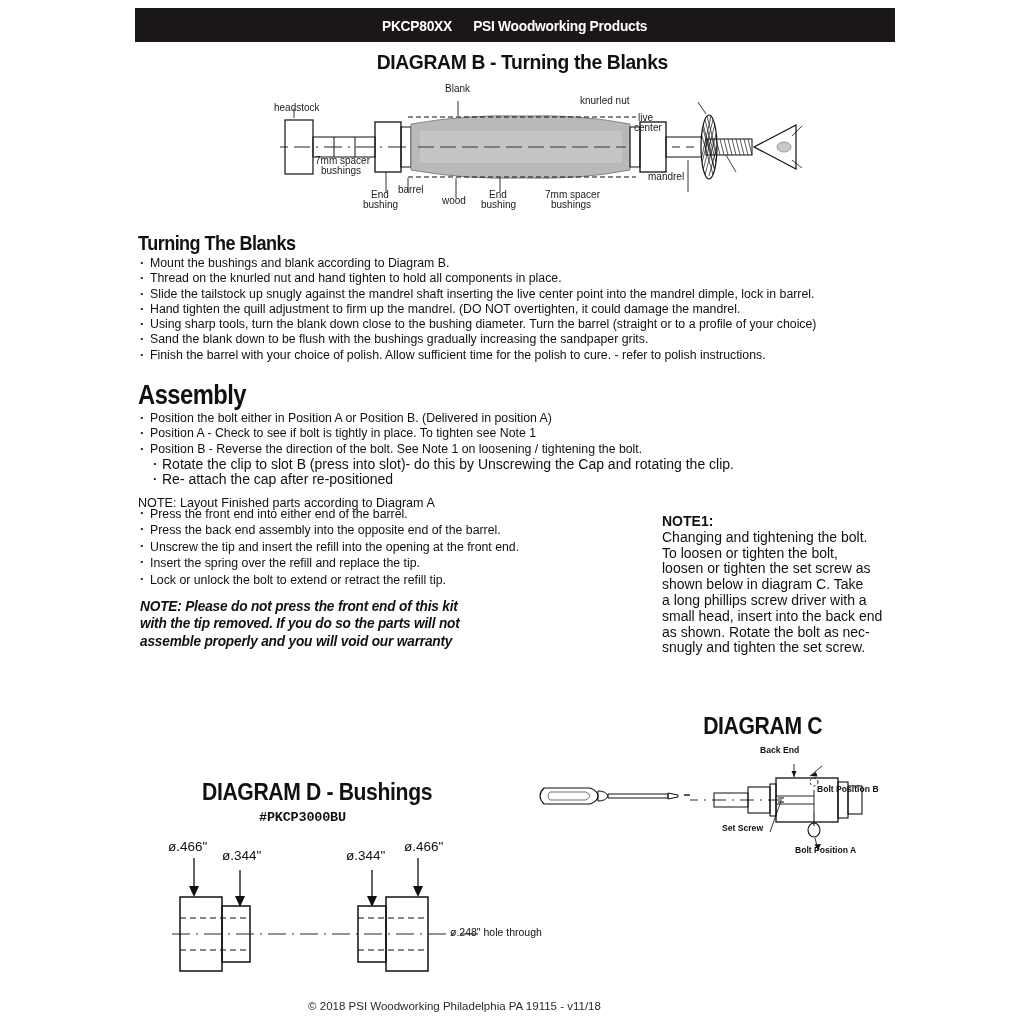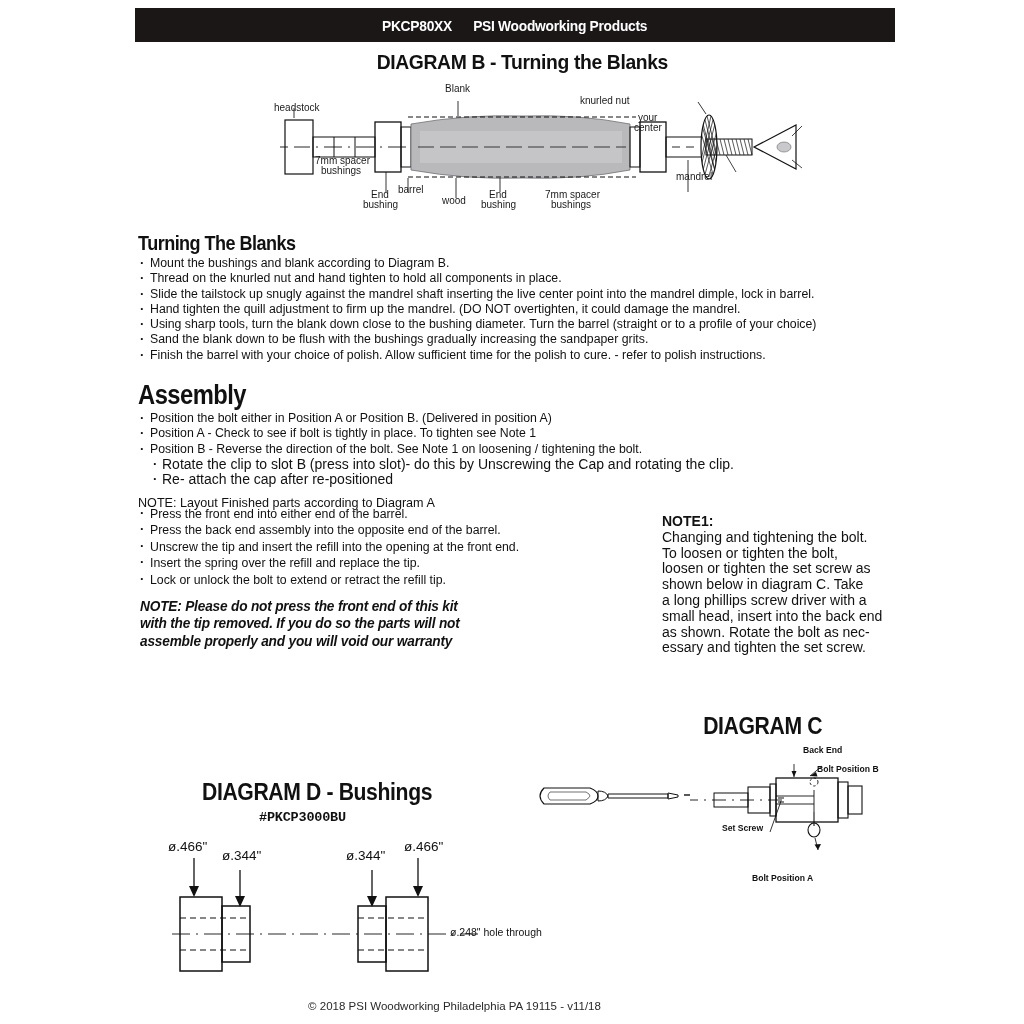--- a/index.html
+++ b/index.html
@@ -233,22 +233,22 @@
 <div class="dlab" style="left:321px; top:166px;">bushings</div>
 <div class="dlab" style="left:371px; top:190px;">End</div>
 <div class="dlab" style="left:363px; top:200px;">bushing</div>
 <div class="dlab" style="left:398px; top:185px;">barrel</div>
 <div class="dlab" style="left:442px; top:196px;">wood</div>
 <div class="dlab" style="left:489px; top:190px;">End</div>
 <div class="dlab" style="left:481px; top:200px;">bushing</div>
 <div class="dlab" style="left:545px; top:190px;">7mm spacer</div>
 <div class="dlab" style="left:551px; top:200px;">bushings</div>
 <div class="dlab" style="left:556px; top:96px;padding-left:24px;">knurled nut</div>
-<div class="dlab" style="left:632px; top:172px;padding-left:44px;">mandrel</div>
-<div class="dlab" style="left:638px; top:113px;">your</div>
+<div class="dlab" style="left:604px; top:172px;padding-left:44px;">mandrel</div>
+<div class="dlab" style="left:638px; top:113px;">live</div>
 <div class="dlab" style="left:634px; top:123px;">center</div>
 
 <div class="h-sect" style="left:138px; top:231px; font-size:20.5px;">Turning The Blanks</div>
 <div class="bullets" style="left:138px; top:256px;">
   <div class="li">Mount the bushings and blank according to Diagram B.</div>
   <div class="li">Thread on the knurled nut and hand tighten to hold all components in place.</div>
   <div class="li">Slide the tailstock up snugly against the mandrel shaft inserting the live center point into the mandrel dimple, lock in barrel.</div>
   <div class="li">Hand tighten the quill adjustment to firm up the mandrel. (DO NOT overtighten, it could damage the mandrel.</div>
   <div class="li">Using sharp tools, turn the blank down close to the bushing diameter. Turn the barrel (straight or to a profile of your choice)</div>
   <div class="li">Sand the blank down to be flush with the bushings gradually increasing the sandpaper grits.</div>
@@ -281,21 +281,21 @@
 
 <div class="note1" style="left:662px; top:514px;">
   <div class="nh plain-line">NOTE1:</div>
   <div class="plain-line">Changing and tightening the bolt.</div>
   <div class="plain-line">To loosen or tighten the bolt,</div>
   <div class="plain-line">loosen or tighten the set screw as</div>
   <div class="plain-line">shown below in diagram C. Take</div>
   <div class="plain-line">a long phillips screw driver with a</div>
   <div class="plain-line">small head, insert into the back end</div>
   <div class="plain-line">as shown. Rotate the bolt as nec-</div>
-  <div class="plain-line">essary and tighten the set screw.</div>
+  <div class="plain-line">snugly and tighten the set screw.</div>
 </div>
 
 <div class="diag-title" style="left:698px; top:713px; font-size:23px;">DIAGRAM C</div>
 
 <svg width="180" height="46" viewBox="0 0 180 46" style="left:528px; top:778px;">
   <path class="ln" d="M16 10 Q 8 18 16 26 L62 26 Q 70 23 70 18 Q 70 13 62 10 Z" stroke-width="1.1" fill="#fff"></path>
   <path class="ln" d="M22 14 Q 18 18 22 22 L58 22 Q 62 19 62 18 Q 62 16 58 14 Z" stroke-width="0.6" fill="#f4f4f4"></path>
   <path class="ln" d="M70 13 Q 78 13 80 18 Q 78 23 70 23 Z" stroke-width="1" fill="#fff"></path>
   <path class="ln" d="M80 16 L140 16 L140 20 L80 20 Z" stroke-width="1" fill="#fff"></path>
   <path class="ln" d="M140 15 L150 17 L150 19 L140 21 Z" stroke-width="1" fill="#222"></path>
@@ -330,24 +330,24 @@
     <path d="M76 4 L76 17"></path>
     <path d="M92 16 L104 6"></path>
     <path d="M63 41 L52 72"></path>
     <path d="M97 78 L100 90"></path>
   </g>
   <path d="M76 17 L73.5 11 L78.5 11 Z" fill="#111"></path>
   <path d="M92 16 L98 12 L99.5 16.5 Z" fill="#111"></path>
   <path d="M100 90 L96.5 84.5 L103 84 Z" fill="#111"></path>
 </svg>
 
-<div class="dlab-c" style="left:760px; top:745px;margin-left:43px;">Back End</div>
-<div class="dlab-c" style="left:817px; top:764px;">Bolt Position B</div>
+<div class="dlab-c" style="left:760px; top:745px;">Back End</div>
+<div class="dlab-c" style="left:817px; top:784px;">Bolt Position B</div>
 <div class="dlab-c" style="left:722px; top:823px;">Set Screw</div>
-<div class="dlab-c" style="left:752px; top:845px;margin-top:28px;">Bolt Position A</div>
+<div class="dlab-c" style="left:795px; top:845px;">Bolt Position A</div>
 
 <div class="diag-title" style="left:192px; top:779px; font-size:23px;">DIAGRAM D -  Bushings</div>
 <div class="subcode" style="left:259px; top:810px;font-family:Liberation Mono, monospace;">#PKCP3000BU</div>
 
 <svg width="400" height="160" viewBox="0 0 400 160" style="left:168px; top:830px;">
 
   <path class="ln" d="M4 104 L22 104 M28 104 L30 104 M36 104 L54 104 M60 104 L62 104 M68 104 L86 104 M92 104 L94 104 M100 104 L118 104 M124 104 L126 104 M132 104 L150 104 M156 104 L158 104 M164 104 L182 104 M188 104 L190 104 M196 104 L214 104 M220 104 L222 104 M228 104 L246 104 M252 104 L254 104 M260 104 L278 104 M284 104 L286 104 M292 104 L310 104" stroke-width="0.9"></path>
 
   <rect class="ln" x="12" y="67" width="42" height="74" stroke-width="1.5" fill="#fff"></rect>
   <rect class="ln" x="54" y="76" width="28" height="56" stroke-width="1.5" fill="#fff"></rect>

